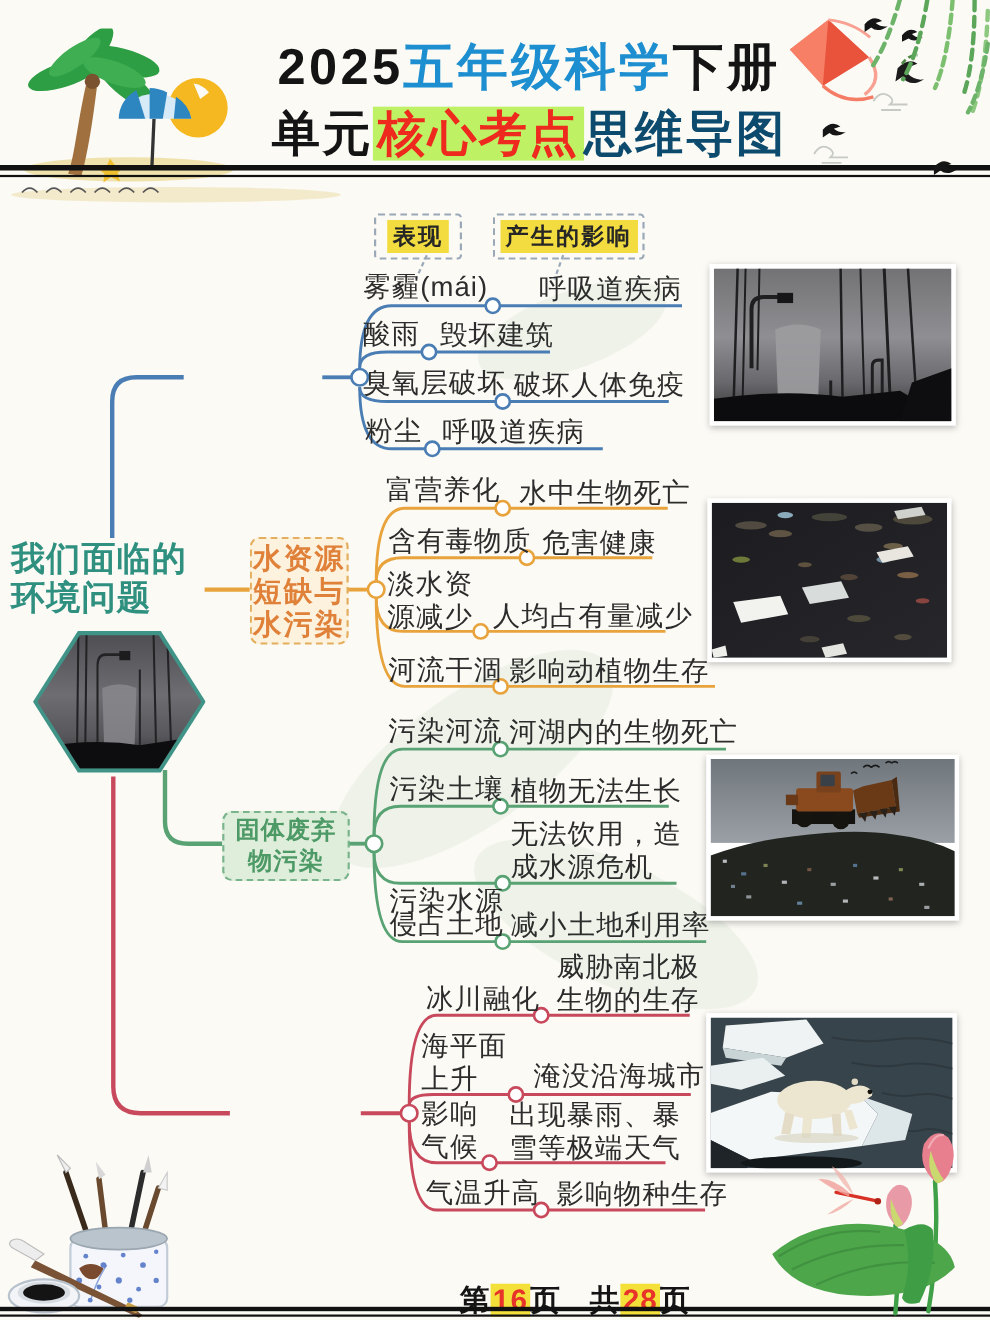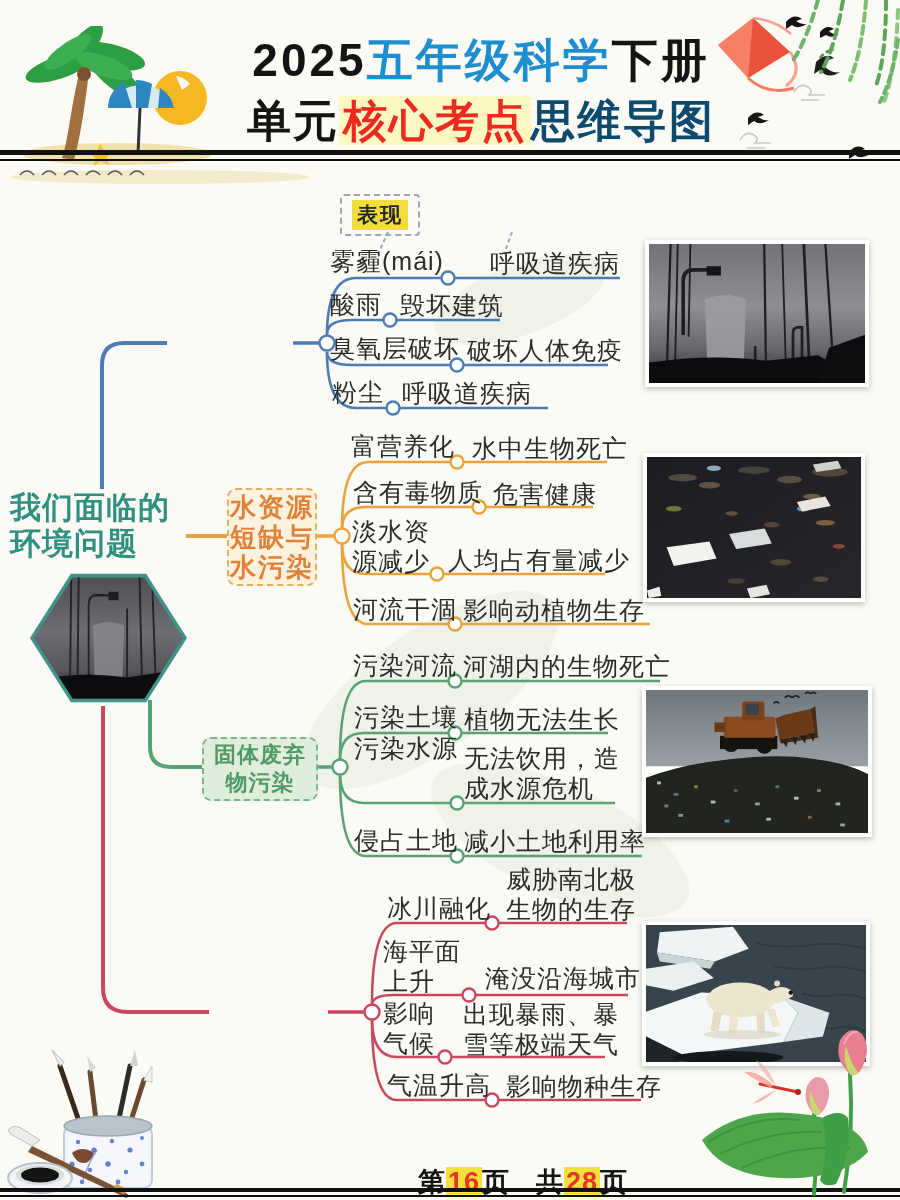--- a/index.html
+++ b/index.html
@@ -4,21 +4,21 @@
 <style>
   html,body{margin:0;padding:0;}
   #page{position:relative;width:900px;height:1200px;background:#fbfaf5;overflow:hidden;
         font-family:"Liberation Sans","DejaVu Sans",sans-serif;color:#262626;}
   
   .title-line{position:absolute;left:0;width:900px;text-align:center;font-weight:900;white-space:nowrap;margin-left:31px;}
   #title1{top:30px;font-size:46px;letter-spacing:3px;}
   #title2{top:92px;font-size:44px;letter-spacing:2px;}
   .t-black{color:#141414;}
   .t-blue{color:#1d8ecf;}
-  .t-red{color:#ee2a1e;background:#fef9c3;padding:0 4px;}
+  .t-red{color:#ee2a1e;background:#bef264;padding:0 4px;}
   .t-purple{color:#0c4a6e;}
   .hrule{position:absolute;left:0;width:900px;background:#111;}
   
   .mi{position:absolute;font-size:25px;line-height:30px;font-weight:500;color:#2c2c2c;
       white-space:pre-line;letter-spacing:1px;}
   .node-box{position:absolute;border-radius:9px;display:flex;align-items:center;justify-content:center;
       font-weight:700;text-align:center;white-space:pre-line;}
   #box-air{left:167px;top:319px;width:126px;height:47px;background:#d9eaf8;border:2px dashed #6f9fcf;
       color:#3672ae;font-size:26px;letter-spacing:2px;}
   #box-water{left:227px;top:488px;width:86px;height:94px;background:#fcf2de;border:2px dashed #e3ae5d;
@@ -205,20 +205,23 @@
     </g>
 
     <g stroke="#9aa8b8" stroke-width="2" stroke-dasharray="4 3" fill="none">
       <path d="M388 232 L378 254"></path>
         <path d="M512 232 L504 254"></path>
     </g>
   </svg>
 
   <div class="col-label" id="label-perf">
     <span>表现</span>
+  </div>
+  <div class="col-label" id="label-impact">
+    <span>产生的影响</span>
   </div>
 
   <div id="central-title">我们面临的
 环境问题</div>
 
   <div id="hexa">
     <div class="inner">
       <svg width="149" height="126" viewBox="0 0 240 150" preserveAspectRatio="none">
         <defs>
           <linearGradient id="hexfog" x1="0" y1="0" x2="0" y2="1">
@@ -266,21 +269,21 @@
   <div class="mi" style="left:352px;top:516px">淡水资
 源减少</div>
   <div class="mi" style="left:448px;top:545px">人均占有量减少</div>
   <div class="mi" style="left:353px;top:594px">河流干涸</div>
   <div class="mi" style="left:463px;top:595px">影响动植物生存</div>
 
   <div class="mi" style="left:353px;top:650px">污染河流</div>
   <div class="mi" style="left:463px;top:651px">河湖内的生物死亡</div>
   <div class="mi" style="left:354px;top:702px">污染土壤</div>
   <div class="mi" style="left:464px;top:704px">植物无法生长</div>
-  <div class="mi" style="left:354px;top:733px">污染水源</div>
+  <div class="mi" style="left:354px;top:804px">污染水源</div>
   <div class="mi" style="left:464px;top:743px">无法饮用，造
 成水源危机</div>
   <div class="mi" style="left:354px;top:825px">侵占土地</div>
   <div class="mi" style="left:464px;top:826px">减小土地利用率</div>
 
   <div class="mi" style="left:387px;top:893px">冰川融化</div>
   <div class="mi" style="left:506px;top:864px">威胁南北极
 生物的生存</div>
   <div class="mi" style="left:383px;top:936px">海平面
 上升</div>

